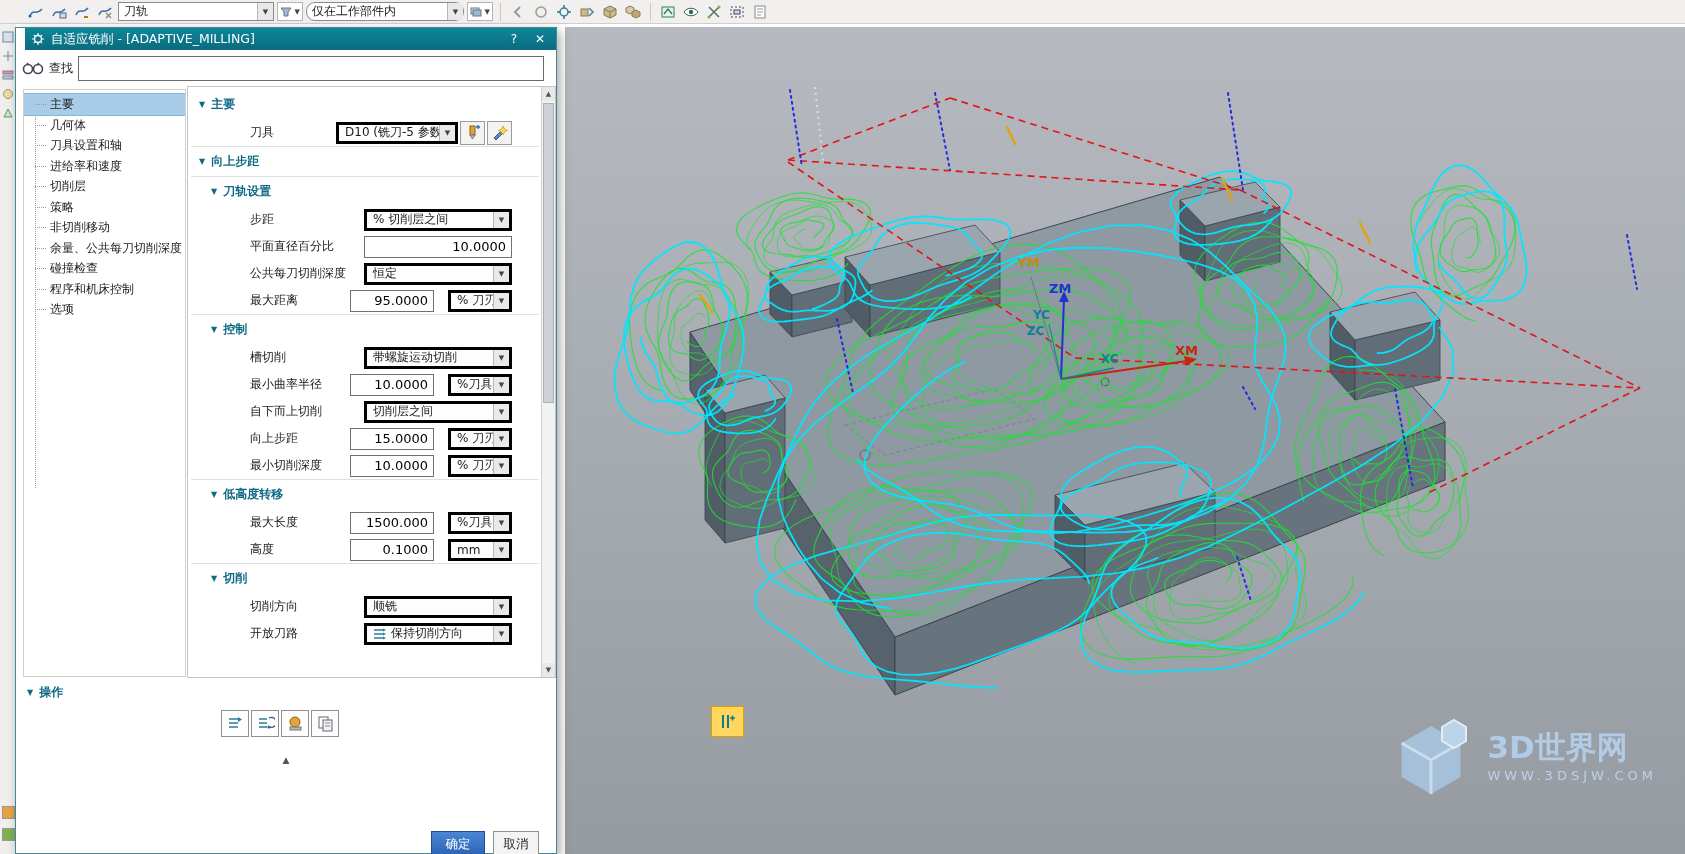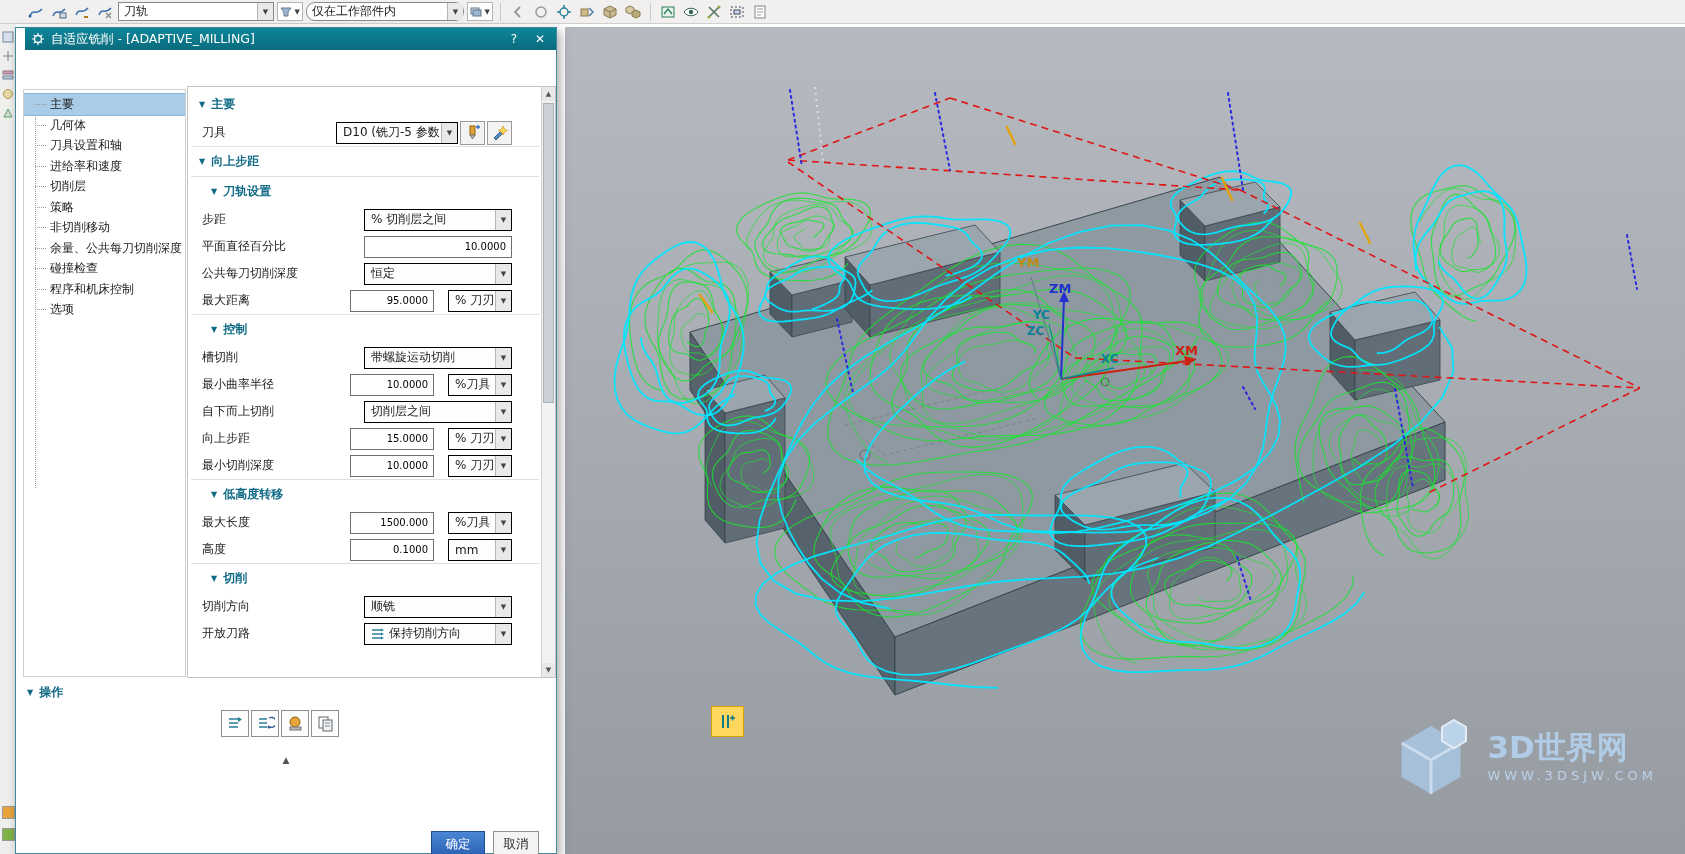--- a/index.html
+++ b/index.html
@@ -64,24 +64,24 @@
 
   .formwrap { position:absolute; left:171px; top:0; width:369px; height:592px;
     border:1px solid #c4c4c4; background:#fff; }
   .formcol { position:absolute; left:0; top:0; width:354px; height:100%; overflow:hidden; padding-top:2px; }
   .sech { display:flex; align-items:center; height:30px; padding:0 8px; color:#116a85;
     font-weight:600; gap:6px; margin:0 3px; }
   .sech.line { border-top:1px solid #e0e0e0; }
   .sech.sub { padding-left:20px; }
   .tri { font-size:8px; color:#116a85; }
   .frow { display:flex; align-items:center; height:27px; padding:0 30px 0 14px; }
-  .frow .lbl { flex:1; white-space:nowrap; overflow:hidden; }
-  .select { position:relative; height:22px; border:1px solid #000000; background:#fdfdfd;
+  .frow .lbl { flex:1; white-space:nowrap; overflow:hidden;margin-left:48px; }
+  .select { position:relative; height:22px; border:3px solid #000000; background:#fdfdfd;
     display:flex; align-items:center; padding:0 1px 0 6px; overflow:hidden; white-space:nowrap; font-size:12px; }
-  .num { height:22px; border:1px solid #707070; text-align:right; padding:0 5px; font-size:10px;
+  .num { height:22px; border:1px solid #707070; text-align:right; padding:0 5px; font-size:13px;
     font-family:"DejaVu Sans",sans-serif; background:#fff; }
   .w84{width:84px;} .w64{width:64px; margin-left:14px;} .w148{width:148px;} .w122{width:122px;}
   .miniicon { width:15px; height:12px; margin-right:3px; flex:none; }
   .toolbtn { width:25px; height:24px; border:1px solid #9a9a9a; background:#f4f3f2; margin-left:2px;
     display:flex; align-items:center; justify-content:center; }
   .toolbtn svg { width:17px; height:17px; }
 
   .vscroll { position:absolute; right:0; top:0; bottom:0; width:14px; background:#f2f2f2;
     border-left:1px solid #d0d0d0; }
   .varr { position:absolute; left:0; width:13px; height:14px; text-align:center; font-size:7px;
@@ -364,20 +364,29 @@
     <svg width="14" height="14" viewBox="0 0 14 14">
       <circle cx="7" cy="7" r="3.5" fill="none" stroke="#fff" stroke-width="1.4"></circle>
       <path d="M7 1 v2.2 M7 10.8 v2.2 M1 7 h2.2 M10.8 7 h2.2 M2.8 2.8 l1.5 1.5 M9.7 9.7 l1.5 1.5 M11.2 2.8 l-1.5 1.5 M4.3 9.7 l-1.5 1.5" stroke="#fff" stroke-width="1.2"></path>
     </svg>
     <span>自适应铣削 - [ADAPTIVE_MILLING]</span>
     <span class="grow"></span>
     <span class="tb-sysbtn">?</span>
     <span class="tb-sysbtn">✕</span>
   </div>
 
+  <div class="searchrow">
+    <svg width="22" height="16" viewBox="0 0 22 16">
+      <circle cx="6" cy="9" r="4.5" fill="none" stroke="#445" stroke-width="1.6"></circle>
+      <circle cx="16" cy="9" r="4.5" fill="none" stroke="#445" stroke-width="1.6"></circle>
+      <path d="M10 8 h2 M5 3 l2 2 M17 3 l-2 2" stroke="#445" stroke-width="1.4"></path>
+    </svg>
+    <span>查找</span>
+    <input value="" style="">
+  </div>
 
   <div class="dlgbody">
     <div class="nav">
       <div class="rail"></div>
       <div class="navitem sel">主要</div>
       <div class="navitem">几何体</div>
       <div class="navitem">刀具设置和轴</div>
       <div class="navitem">进给率和速度</div>
       <div class="navitem">切削层</div>
       <div class="navitem">策略</div>

